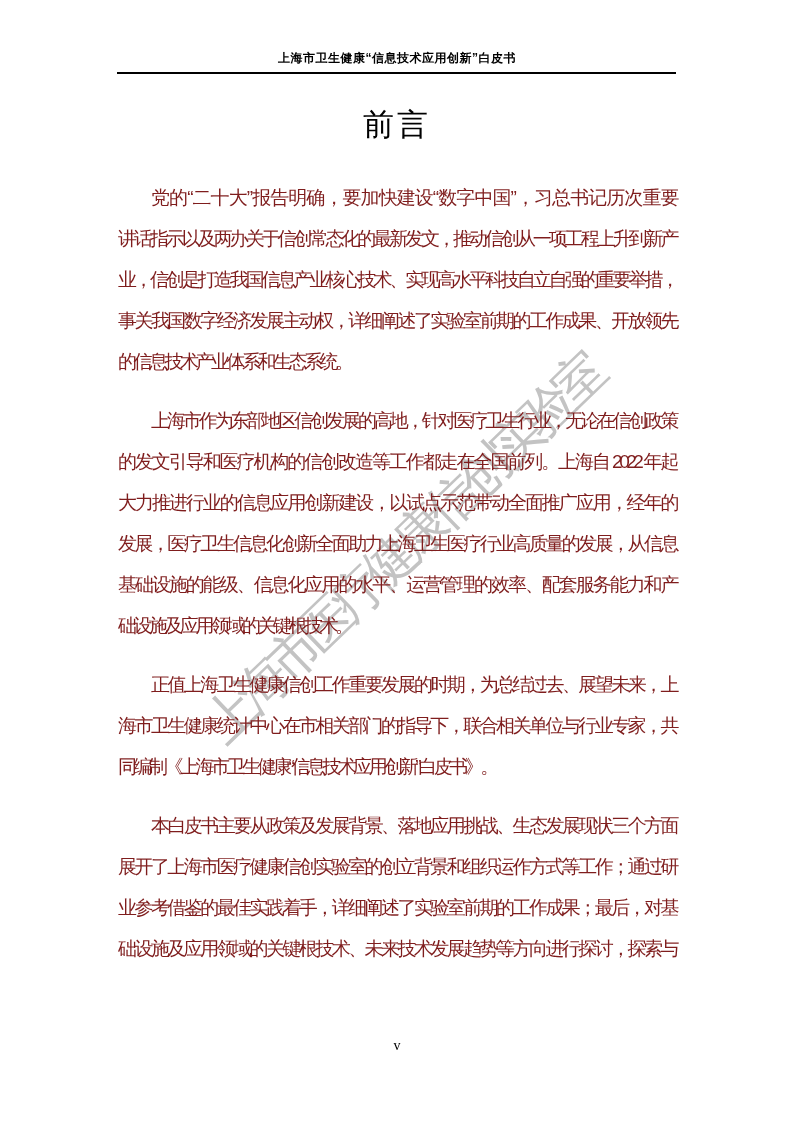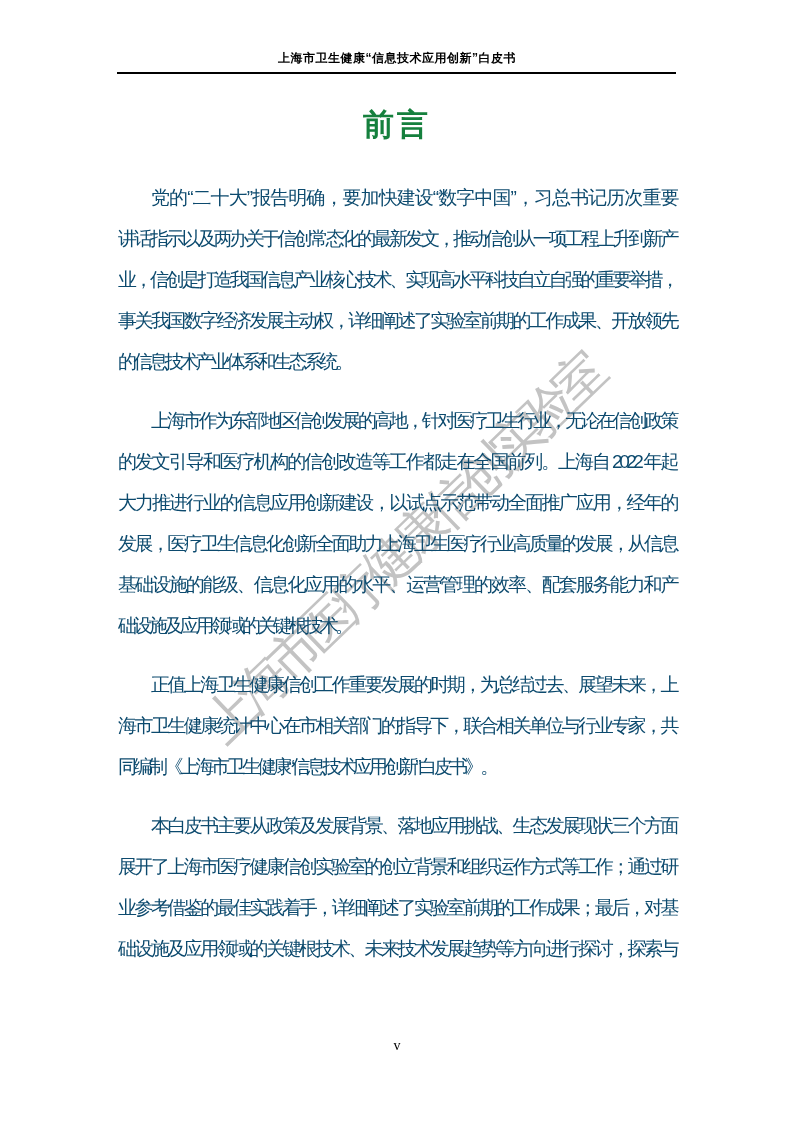--- a/index.html
+++ b/index.html
@@ -39,34 +39,34 @@
     z-index: 2;
   }
   
   .page-title {
     position: absolute;
     top: 104px;
     left: 0;
     width: 100%;
     text-align: center;
     font-size: 31px;
-    font-weight: bold;
+    font-weight: normal;
     letter-spacing: 3px;
-    color: #15803d; 
+    color: #000000; 
     z-index: 2;
   }
   
   .body-text {
     position: absolute;
     left: 118px;
     top: 177px;
     width: 558px;
     font-size: 19px;
     letter-spacing: -3.5px;
-    color: #0c4a6e;
+    color: #7f1d1d;
     z-index: 1;
   }
   .para {
     margin: 0 0 18px 0;
   }
   .ln {
     height: 41px;
     line-height: 41px;
     text-align: justify;
     text-align-last: justify;

